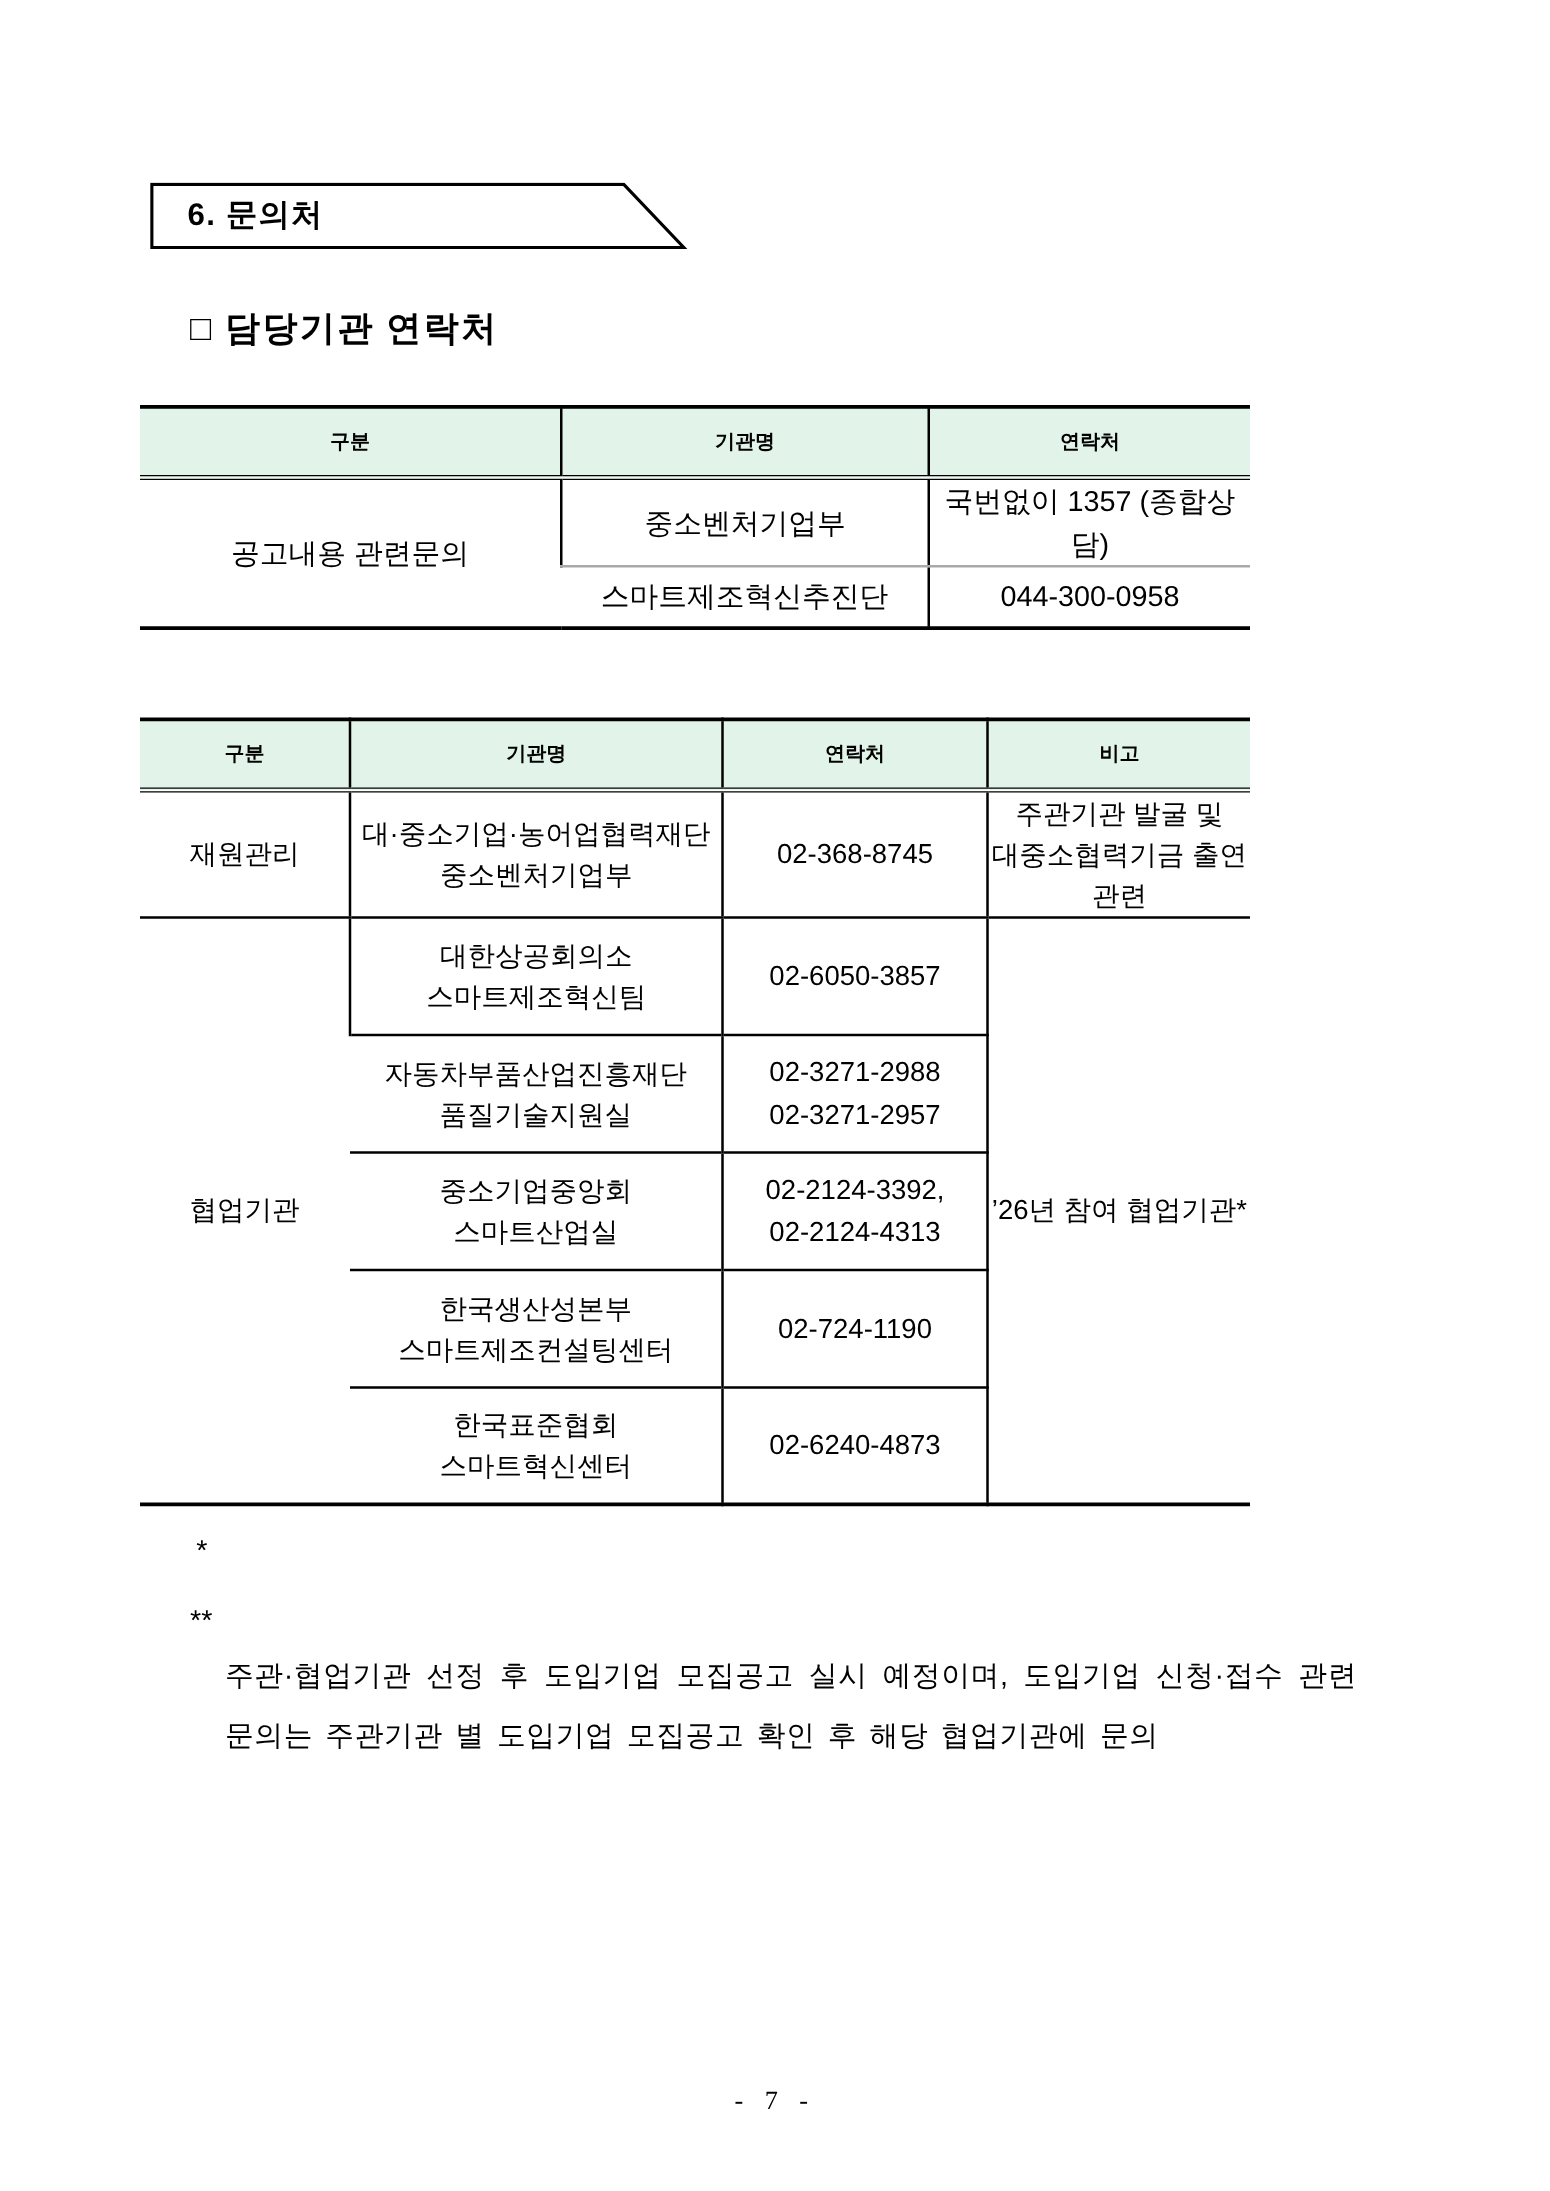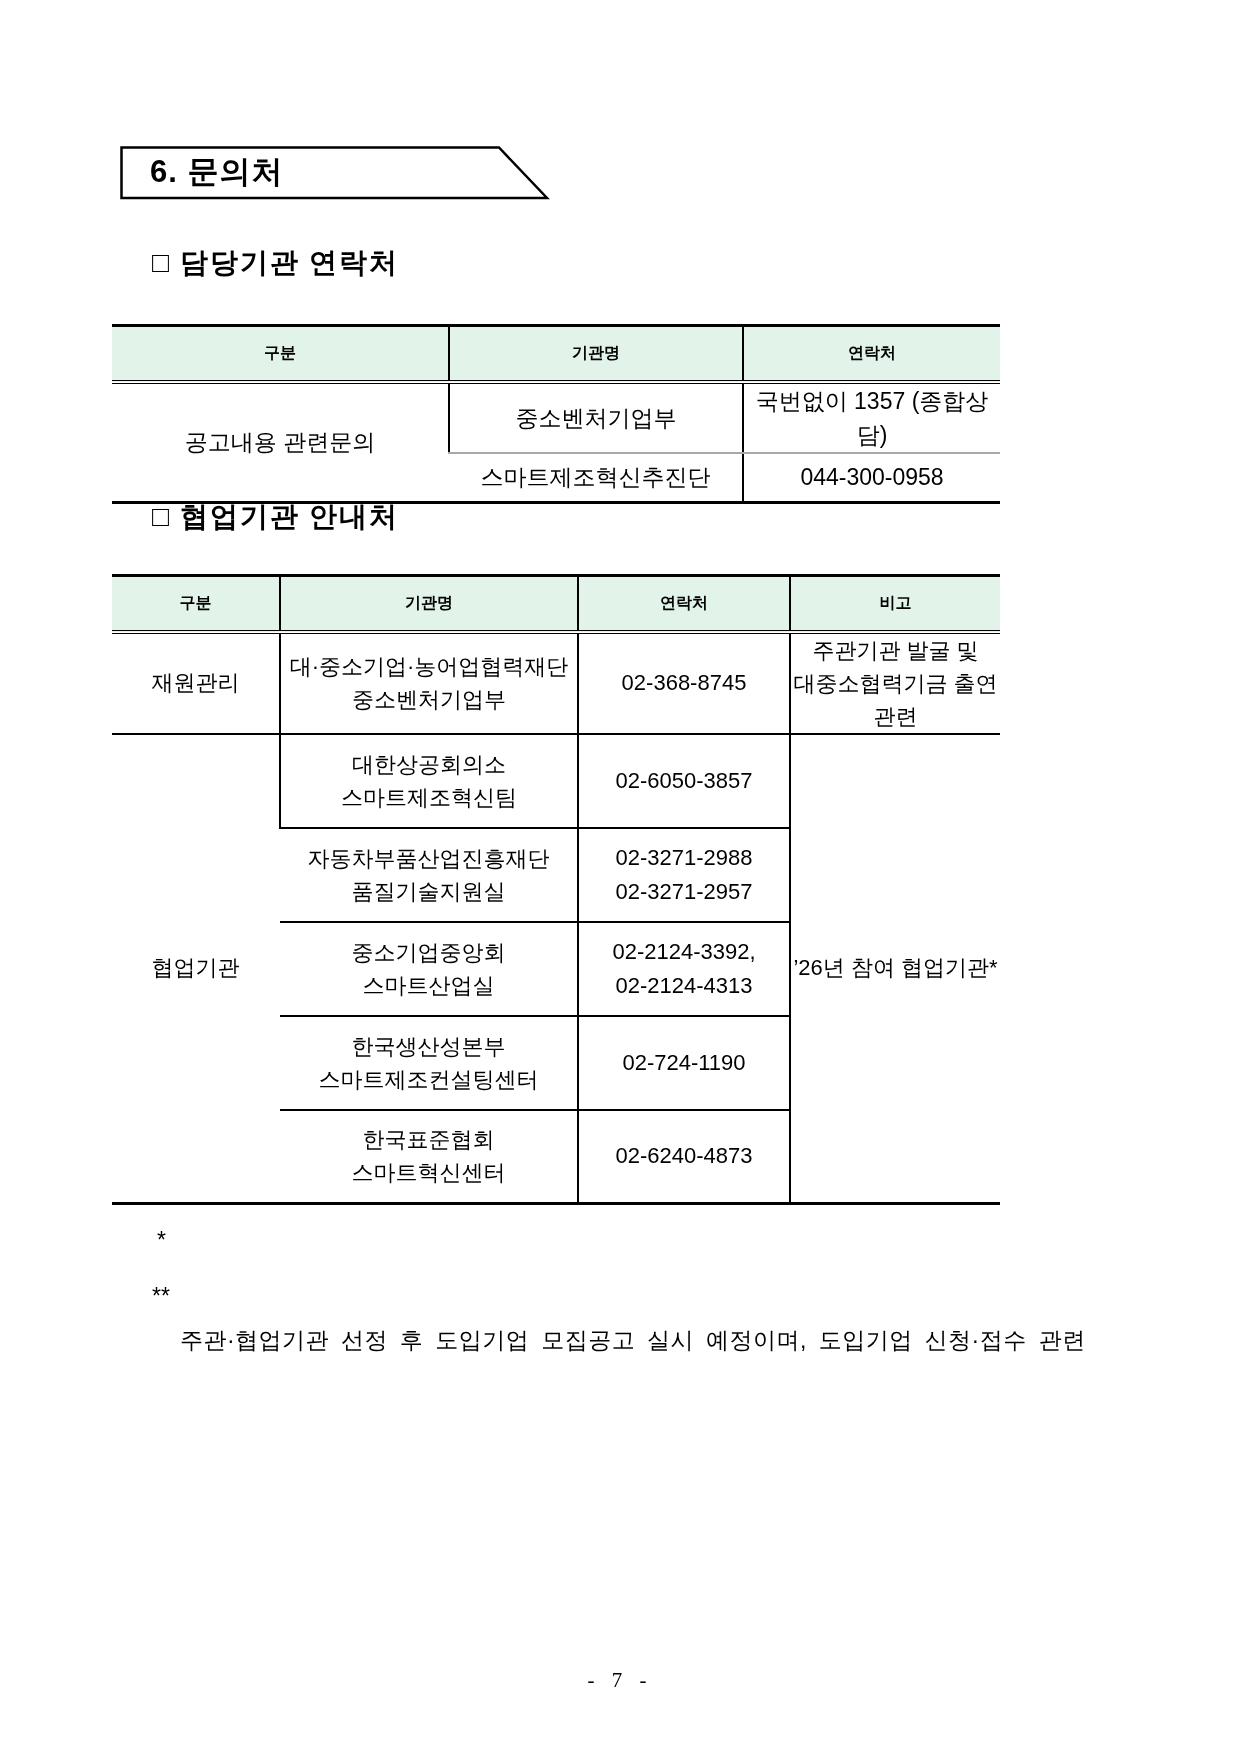--- a/index.html
+++ b/index.html
@@ -9,21 +9,21 @@
     background:#ffffff;
     font-family:"Liberation Sans", sans-serif;
     color:#000;
     overflow:hidden;
   }
   
   .title-banner{position:absolute;left:120px;top:146px;width:430px;height:54px;}
   .title-banner svg{position:absolute;left:0;top:0;}
   .title-text{
     position:absolute;left:30px;top:0;height:54px;line-height:52px;
-    font-size:31px;font-weight:800;letter-spacing:1px;
+    font-size:25px;font-weight:800;letter-spacing:1px;
     font-family:"Liberation Sans", sans-serif;
   }
   
   .sec-heading{
     position:absolute;left:112px;
     font-family:"Liberation Serif","DejaVu Serif",serif;
     font-size:28px;font-weight:700;letter-spacing:2px;margin-left:40px;
   }
   .sec-heading.h1{top:244px;}
   .sec-heading.h2{top:498px;}
@@ -111,21 +111,20 @@
       <td class="divider">중소벤처기업부</td>
       <td class="divider">국번없이 1357 (종합상담)</td>
     </tr>
     <tr class="r2">
       <td>스마트제조혁신추진단</td>
       <td>044-300-0958</td>
     </tr>
   </tbody>
     </table>
 
-  <div class="sec-heading h2">□ 협업기관 안내처</div>
 
   <table class="doc" id="table2">
     <colgroup>
         <col style="width:168px">
         <col style="width:298px">
         <col style="width:212px">
         <col style="width:210px">
       </colgroup>
     <tbody>
         <tr class="head">
@@ -222,18 +221,19 @@
   </tbody>
     </table>
 
   <div class="footnote fn1">
     <span class="fn-marker">*</span>
   </div>
   <div class="footnote fn2">
     <span class="fn-marker">**</span>
     <span class="fn-text">
       <div class="line1">주관·협업기관 선정 후 도입기업 모집공고 실시 예정이며, 도입기업 신청·접수 관련</div>
+      <div class="line2">문의는 주관기관 별 도입기업 모집공고 확인 후 해당 협업기관에 문의</div>
     </span>
   </div>
 
   <div class="page-number">- 7 -</div>
 
 </div>
 
 </body></html>

